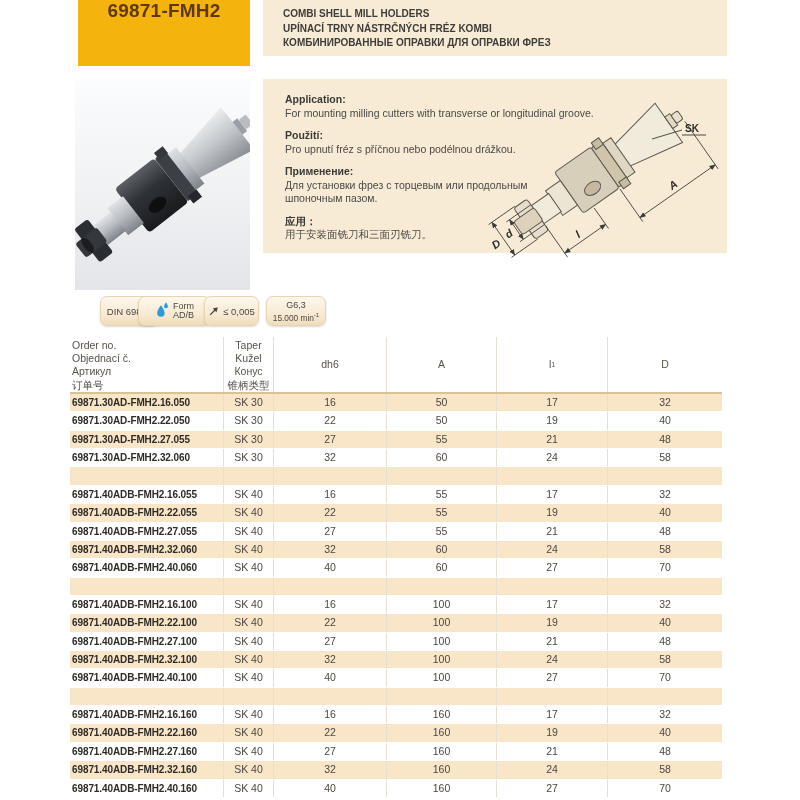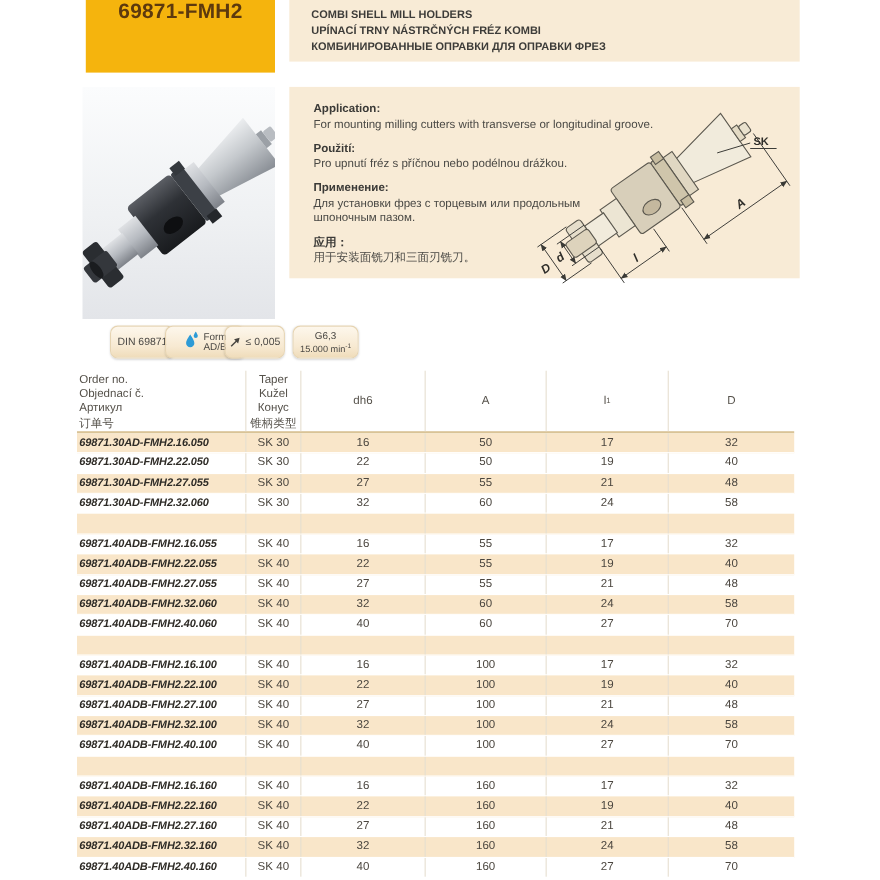--- a/index.html
+++ b/index.html
@@ -28,21 +28,21 @@
   .drawing-wrap{position:absolute;right:0;top:4px;width:247px;height:205px;}
 
   
   .badges{position:absolute;left:75px;top:296px;height:30px;}
   .badge{position:absolute;top:0;height:30px;border-radius:7px;
          background:linear-gradient(180deg,#fdf7ec 0%,#f7e9d1 65%,#efdcba 100%);
          border:1px solid #e6d4b2;box-shadow:0 1px 2px rgba(0,0,0,.15);
          display:flex;align-items:center;justify-content:center;box-sizing:border-box;
          color:#4a4844;}
   .badge .one{font-size:9.5px;}
-  .badge-2{left:75px;width:73px;gap:3px;}
+  .badge-2{left:63px;width:73px;gap:3px;}
   .badge-1{left:0;width:59px;margin-left:25px;}
   .badge-3{left:129px;width:55px;gap:3px;}
   .badge-4{left:191px;width:60px;flex-direction:column;line-height:10px;}
   .b-lines{display:flex;flex-direction:column;line-height:9.5px;font-size:9px;}
   .badge-4 .bl1{font-size:9px;line-height:10px;}
   .badge-4 .bl2{font-size:8.3px;line-height:10px;white-space:nowrap;}
   .badge-4 sup{font-size:6px;}
   .ne-icon{display:inline-flex;}
 
   
@@ -56,21 +56,21 @@
   .c3{width:113px;}
   .c4{width:110px;}
   .c5{width:111px;}
   .c6{width:114px;border-right:none;}
   .thead .c3,.thead .c4,.thead .c5,.thead .c6{display:flex;align-items:center;justify-content:center;padding-top:0;}
   .thead sub{font-size:7px;}
   .tbody{display:block;}
   .trow{display:flex;height:18.36px;border-bottom:1px solid #fff;box-sizing:border-box;}
   .trow:nth-child(odd){background:var(--stripe,#F9E6C9);}
   .trow .tcell{font-size:10.5px;color:#4b463f;line-height:17.4px;}
-  .trow .c1{font-weight:bold;font-size:10px;color:#2e2b26;letter-spacing:-0.1px;font-style:italic;}
+  .trow .c1{font-weight:bold;font-size:10px;color:#2e2b26;letter-spacing:-0.1px;}
 </style>
 </head>
 <body>
 
 <div class="page">
 
   <div class="code-box">
     <span>69871-FMH2</span>
   </div>
   <div class="title-box">

